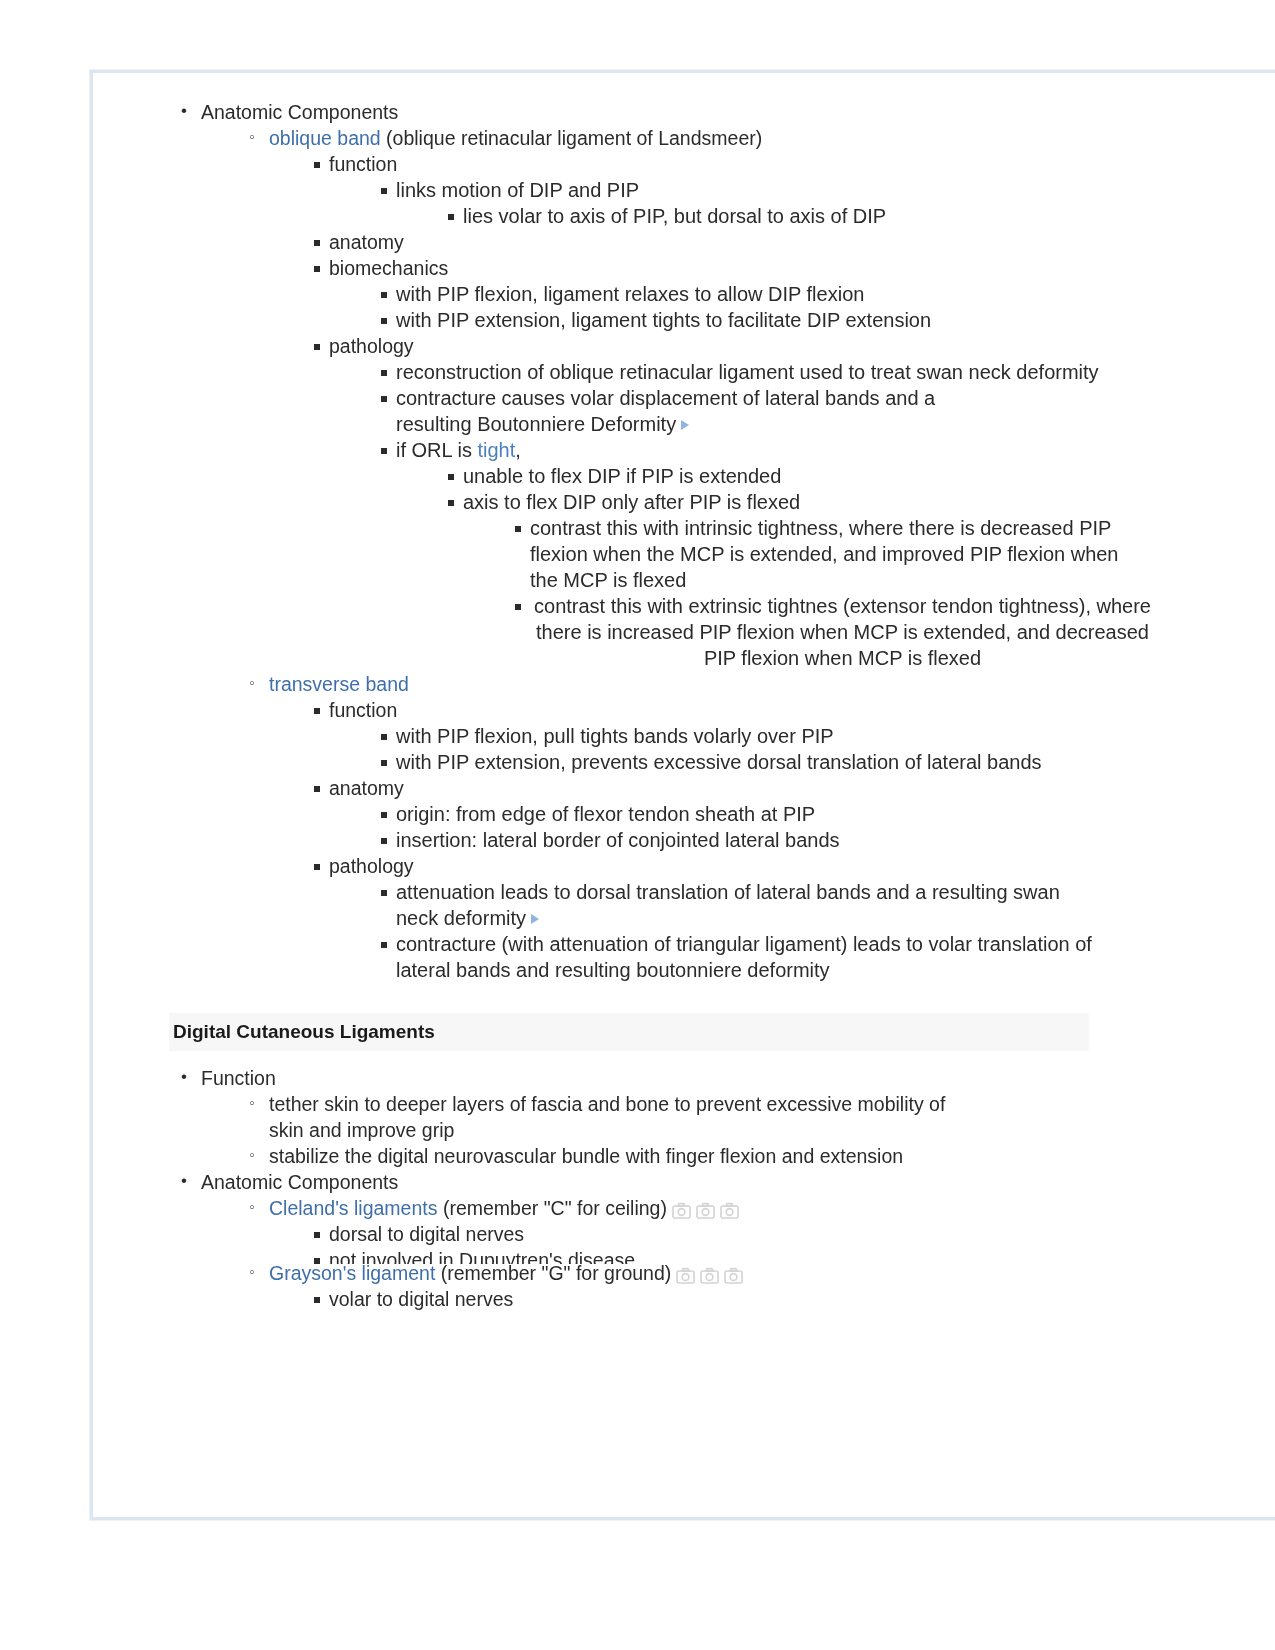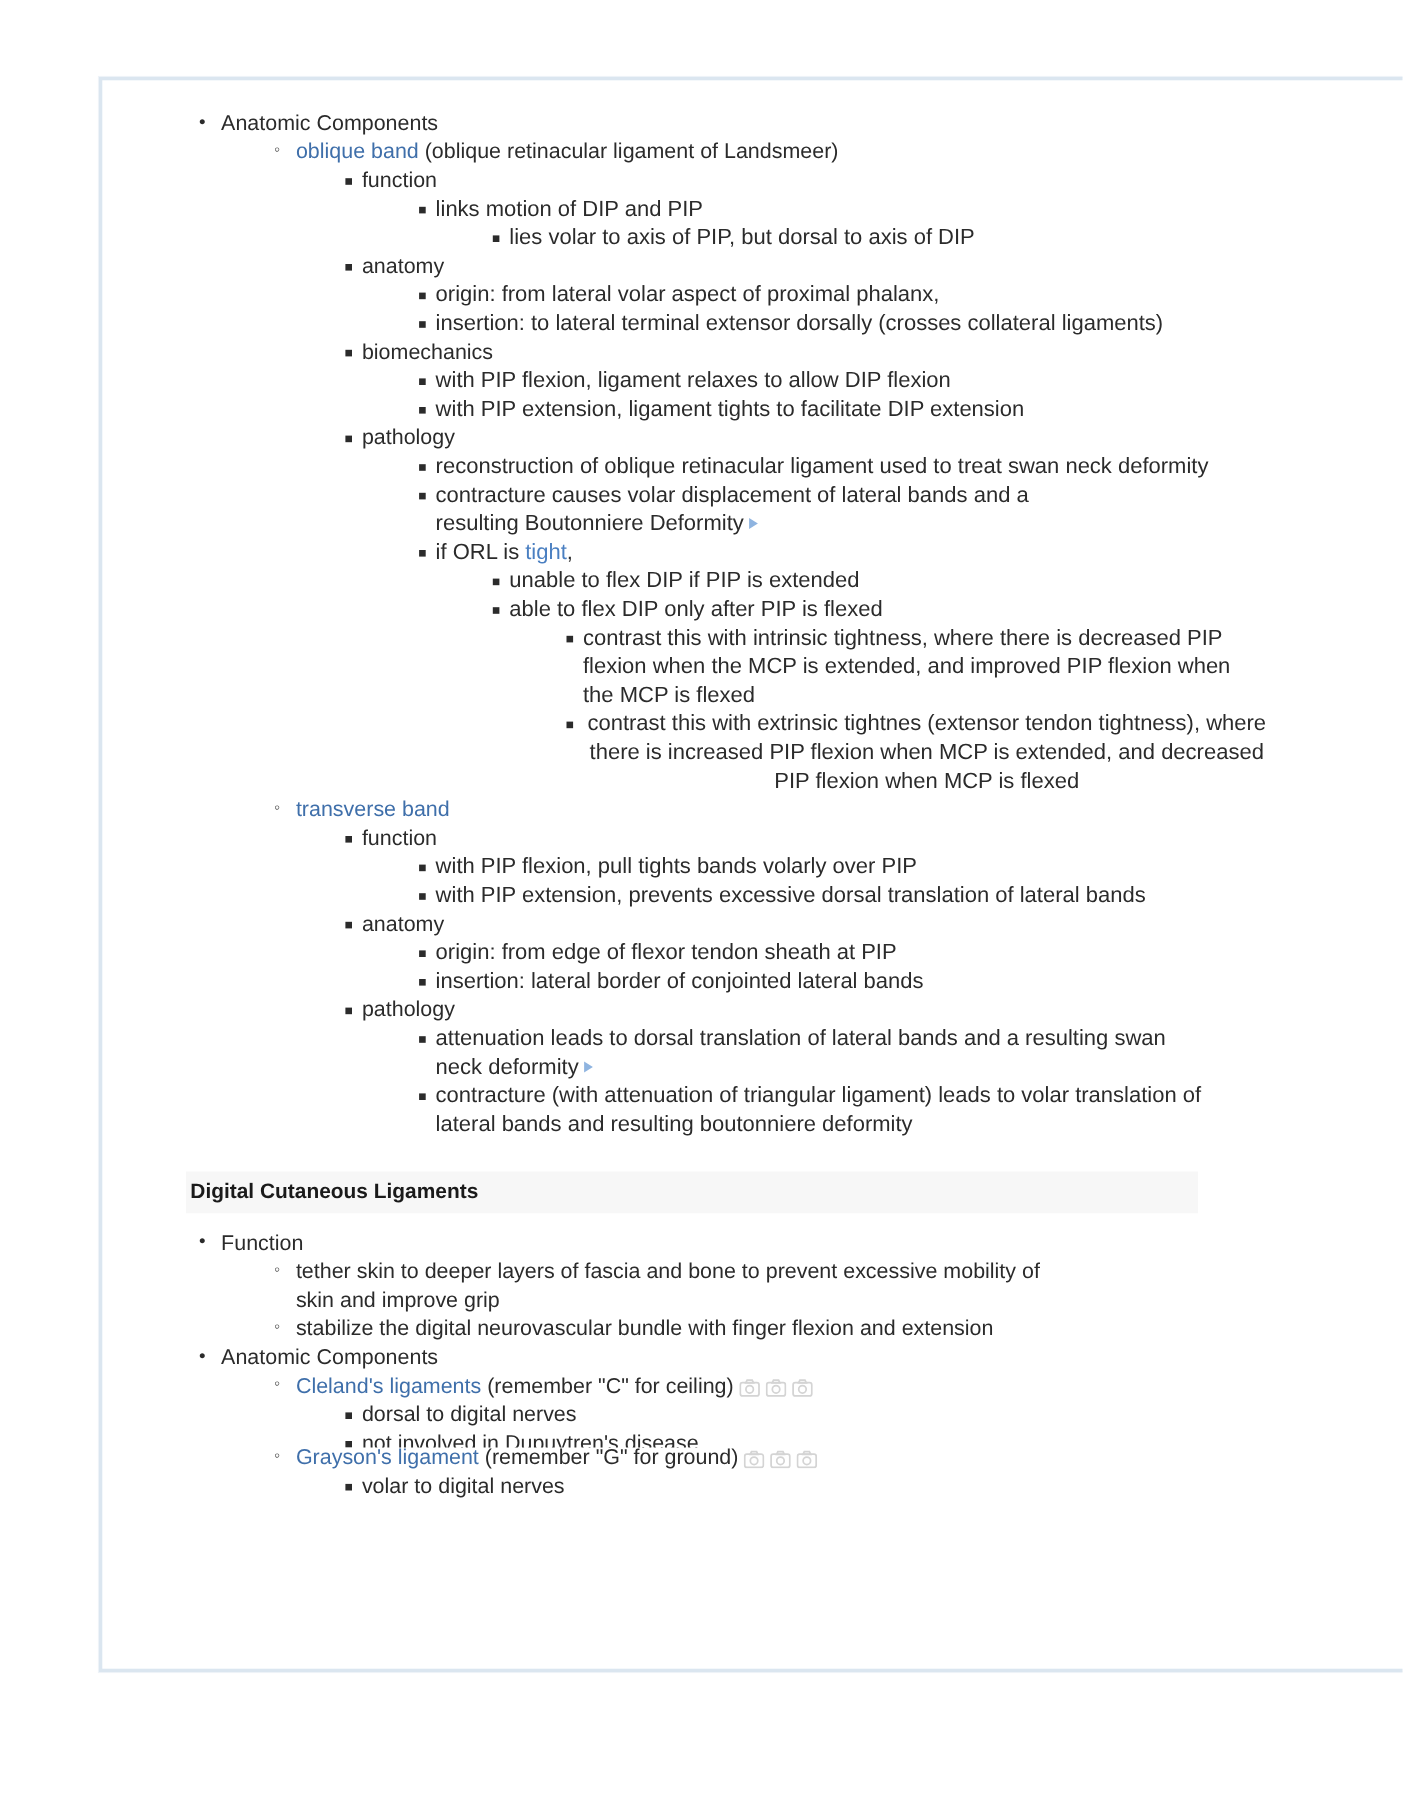--- a/index.html
+++ b/index.html
@@ -144,24 +144,20 @@
                       <li>
                         <span>lies volar to axis of PIP, but dorsal to axis of DIP</span>
                       </li>
                     </ul>
                   </li>
                 </ul>
               </li>
 
               <li>
                 <span>anatomy</span>
-                <ul class="lvl4">
-                  <li><span>origin: from lateral volar aspect of proximal phalanx,</span></li>
-                  <li><span>insertion: to lateral terminal extensor dorsally (crosses collateral ligaments)</span></li>
-                </ul>
               </li>
 
               <li>
                 <span>biomechanics</span>
                 <ul class="lvl4">
                   <li><span>with PIP flexion, ligament relaxes to allow DIP flexion</span></li>
                   <li><span>with PIP extension, ligament tights to facilitate DIP extension</span></li>
                 </ul>
               </li>
 
@@ -173,21 +169,21 @@
                   </li>
                   <li style="max-width:640px;">
                     <span>contracture causes volar displacement of lateral bands and a resulting Boutonniere Deformity</span><span class="play-tri"></span>
                   </li>
                   <li>
                     <span>if ORL is </span><span class="tight-link">tight</span><span>,</span>
 
                     <ul class="lvl5">
                       <li><span>unable to flex DIP if PIP is extended</span></li>
                       <li>
-                        <span>able to flex DIP only after PIP is flexed</span>
+                        <span>axis to flex DIP only after PIP is flexed</span>
                         <ul class="lvl6">
                           <li style="max-width:625px;"><span>contrast this with intrinsic tightness, where there is decreased PIP flexion when the MCP is extended, and improved PIP flexion when the MCP is flexed</span></li>
                           <li style="max-width:645px;text-align:center;"><span>contrast this with extrinsic tightnes (extensor tendon tightness), where there is increased PIP flexion when MCP is extended, and decreased PIP flexion when MCP is flexed</span></li>
                         </ul>
                       </li>
                     </ul>
                   </li>
                 </ul>
               </li>
 

